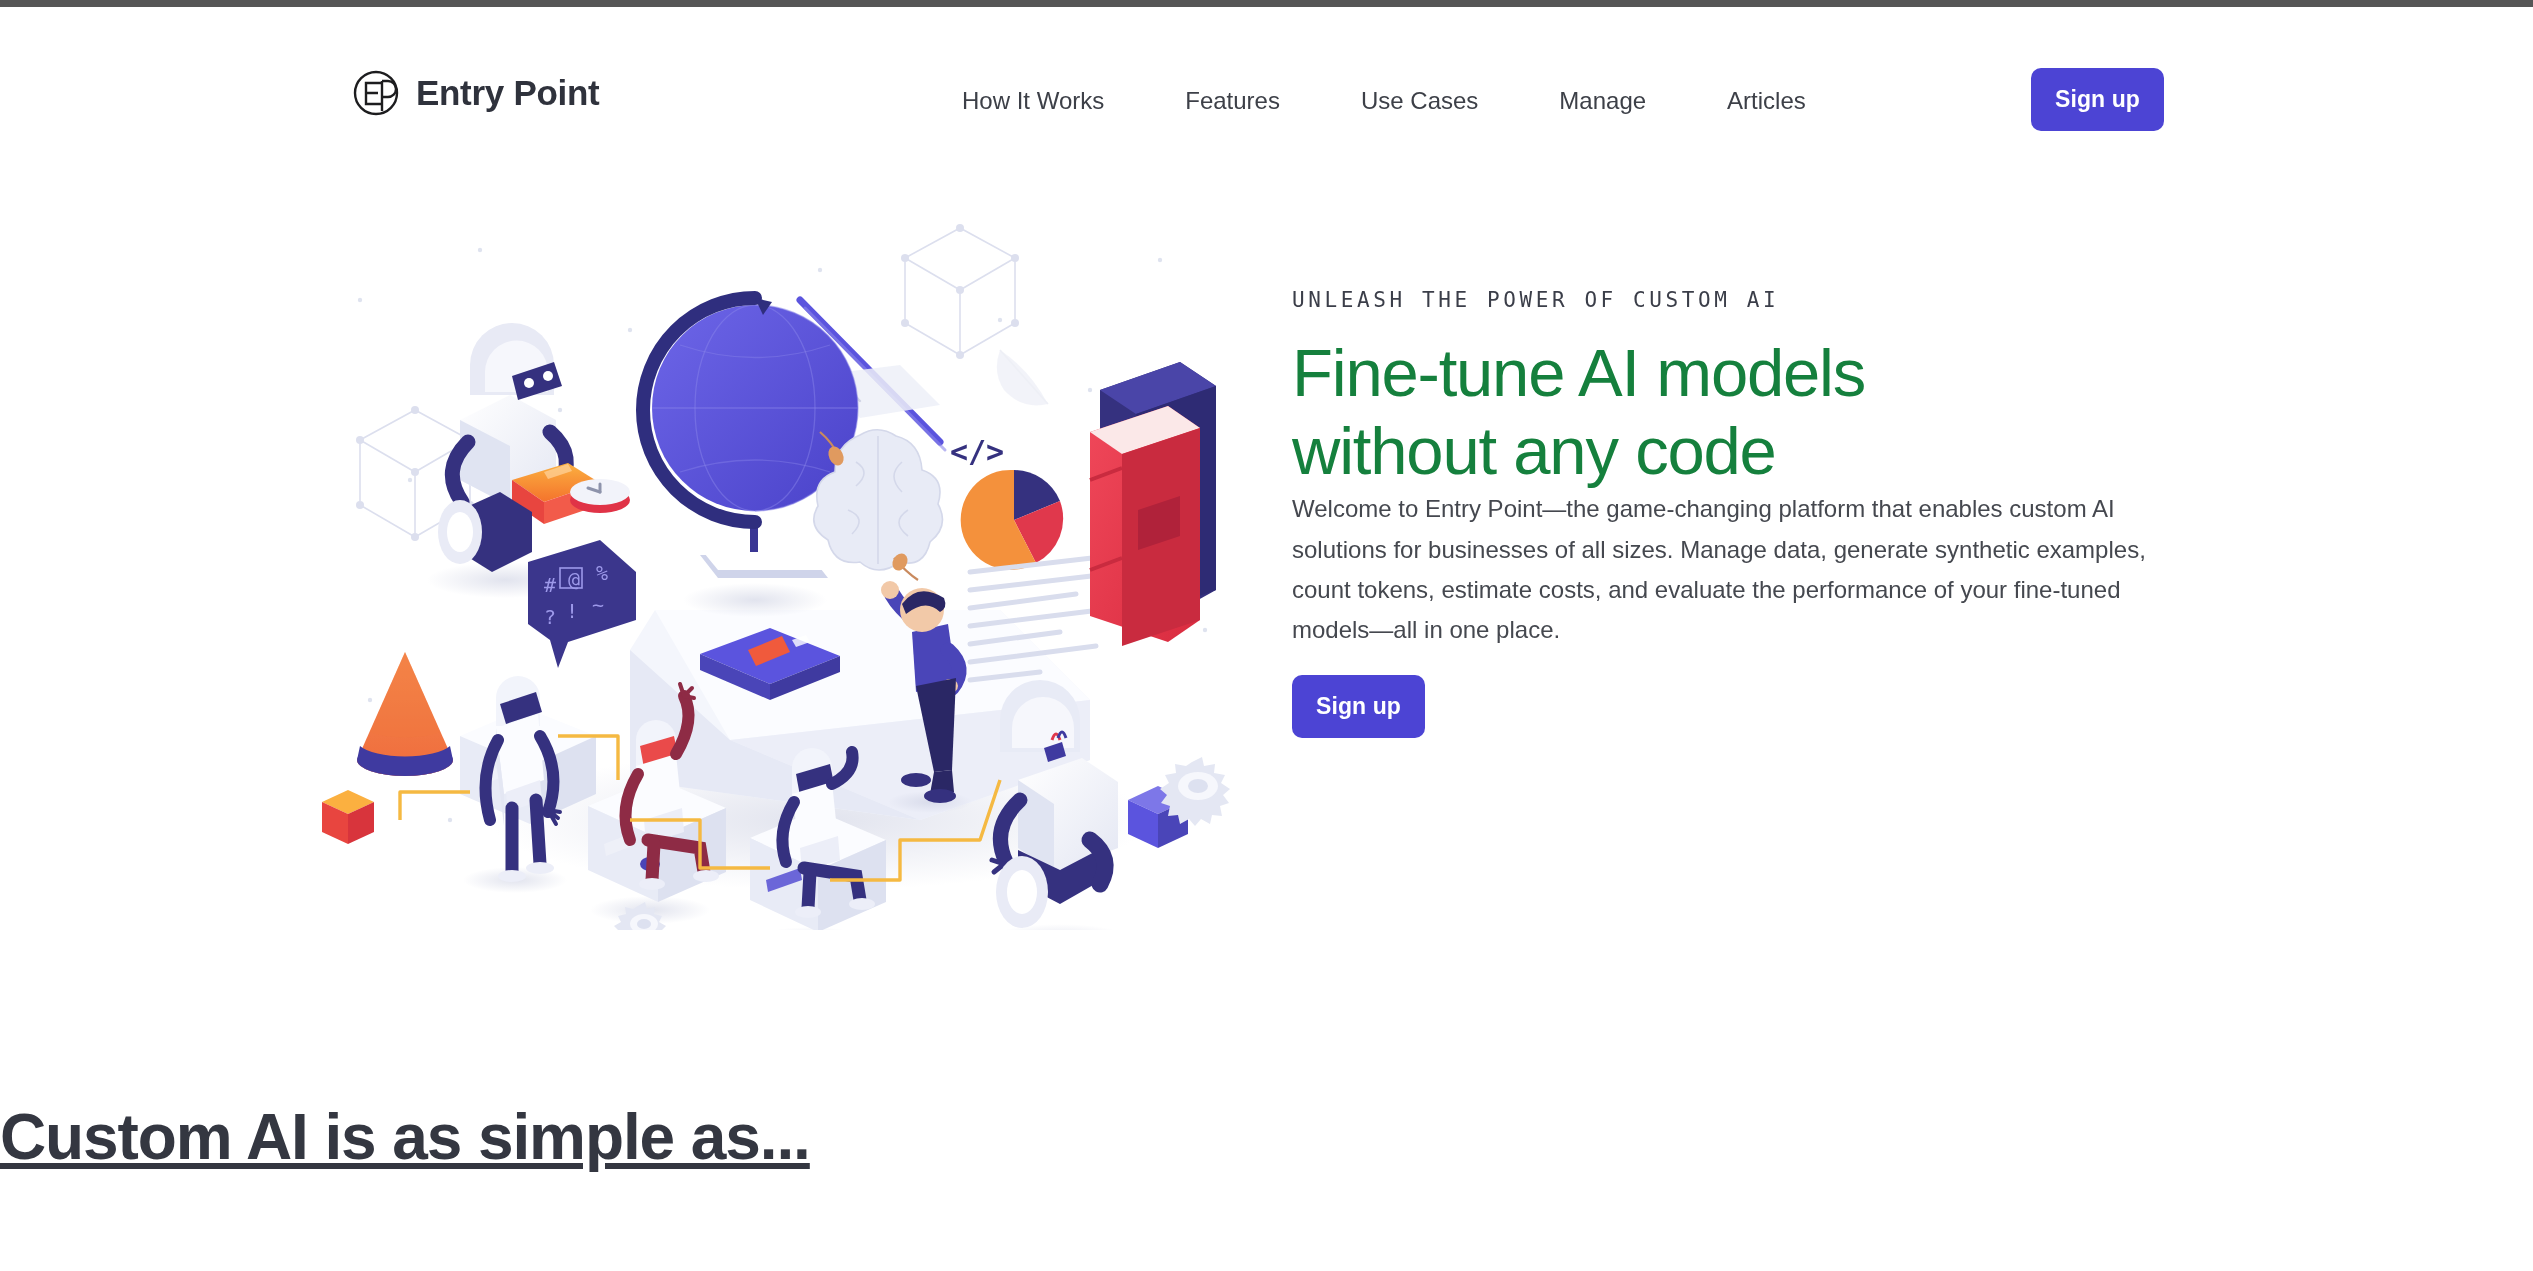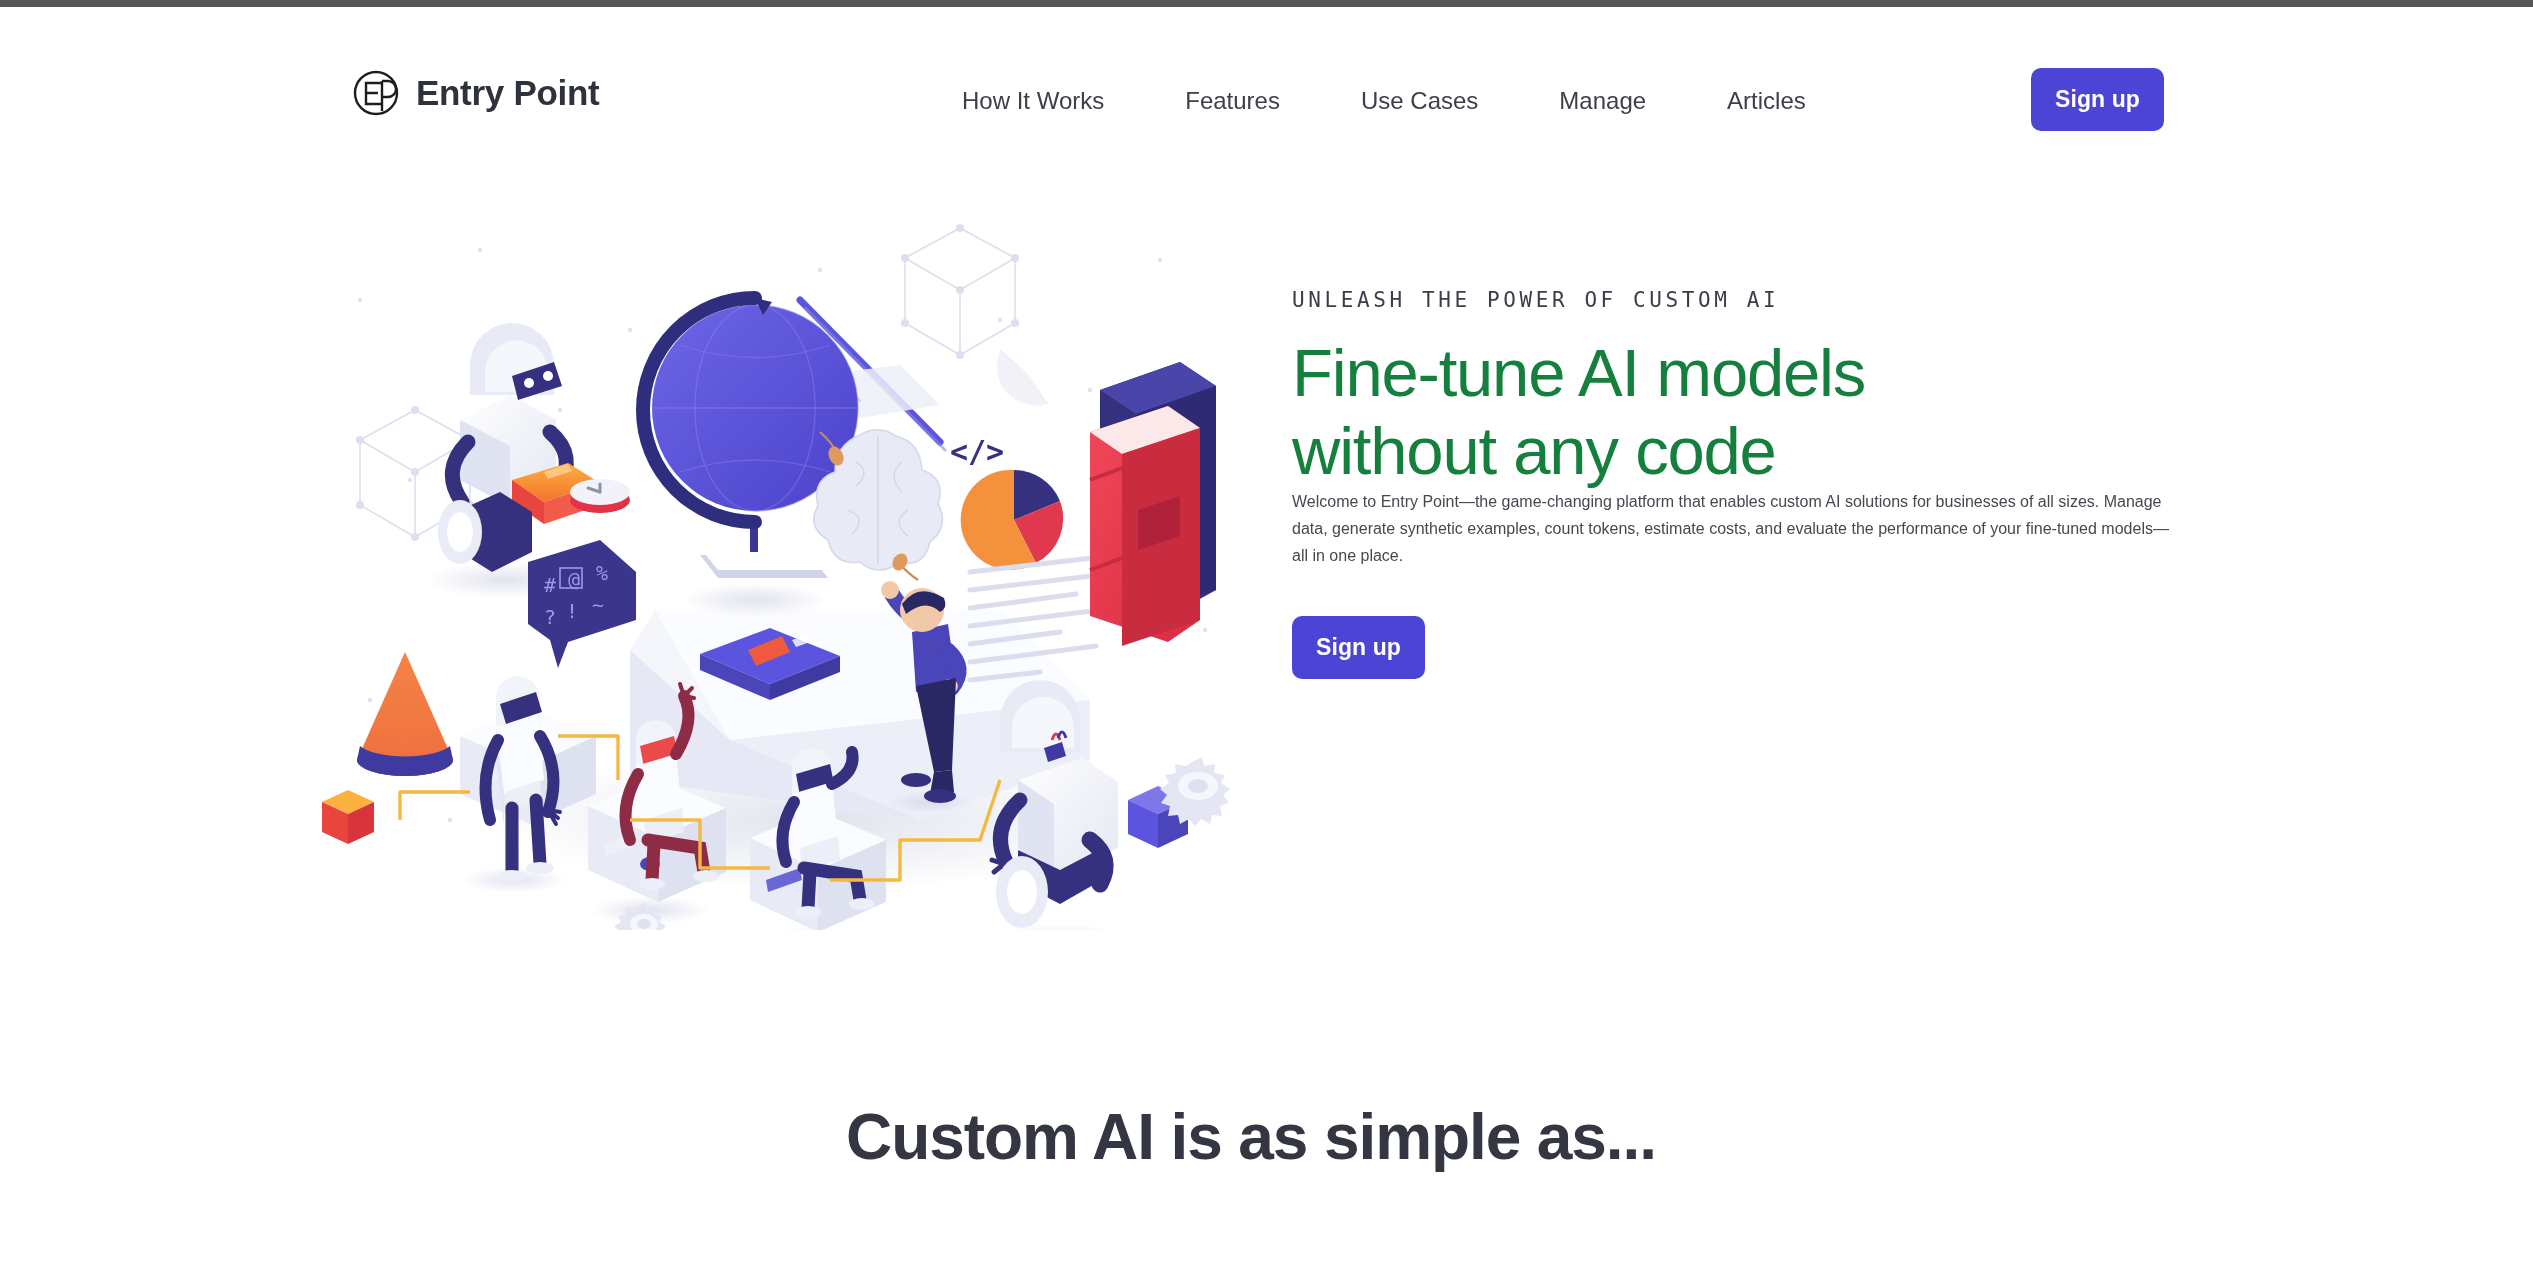--- a/index.html
+++ b/index.html
@@ -126,25 +126,25 @@
   .hero-title {
     font-size: 67px;
     line-height: 1.16;
     font-weight: 400;
     letter-spacing: -1.2px;
     color: #15803d;
   }
   .hero-title .line { display: block; }
 
   .hero-desc {
-    font-size: 16px;
+    font-size: 24px;
     line-height: 1.68;
     color: #45484f;
     width: 882px;
-    margin-bottom: 46px;
+    margin-bottom: 24px;
   }
 
   .hero-cta {
     width: 133px;
     height: 63px;
     background: #4c44d4;
     color: #ffffff;
     border: none;
     border-radius: 10px;
     font-family: "Liberation Sans", sans-serif;
@@ -152,21 +152,22 @@
     font-weight: 700;
     cursor: pointer;
     letter-spacing: 0.1px;
   }
 
   
   .simple-section {
     position: absolute;
     top: 1100px; left: 0;
     width: 2502px;
-    text-align: center;
+    text-align: left;
+    text-decoration: underline;
   }
   .section-title {
     font-size: 64px;
     font-weight: 700;
     letter-spacing: -1.1px;
     color: #343741;
   }
 </style>
 </head>
 <body>

